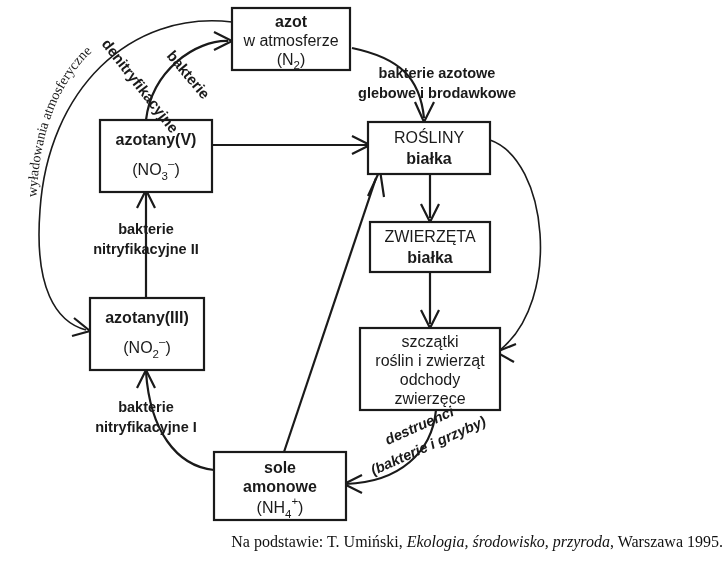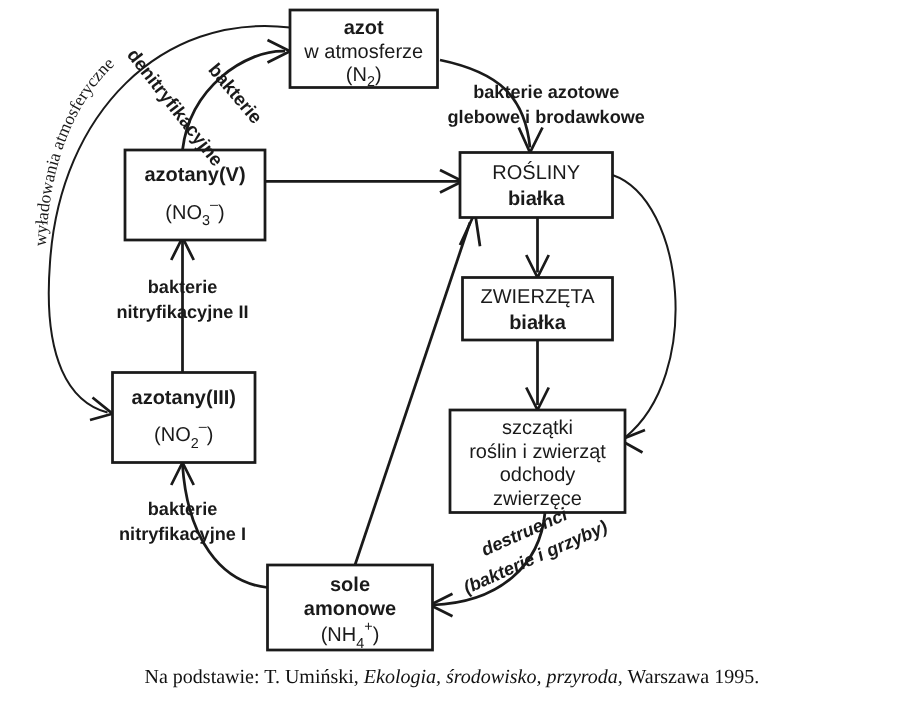--- a/index.html
+++ b/index.html
@@ -74,21 +74,21 @@
     fill: none;
     stroke: #1a1a1a;
     stroke-width: 2.2;
     stroke-linecap: butt;
   }
   #caption {
     position: absolute;
     left: 0;
     top: 533px;
     width: 723px;
-    text-align: center;
+    text-align: right;
     font-family: "Liberation Serif", serif;
     font-size: 16px;
     color: #111111;
     white-space: nowrap;
   }
   #caption .it { font-style: italic; }
 </style>
 </head>
 <body>
 

